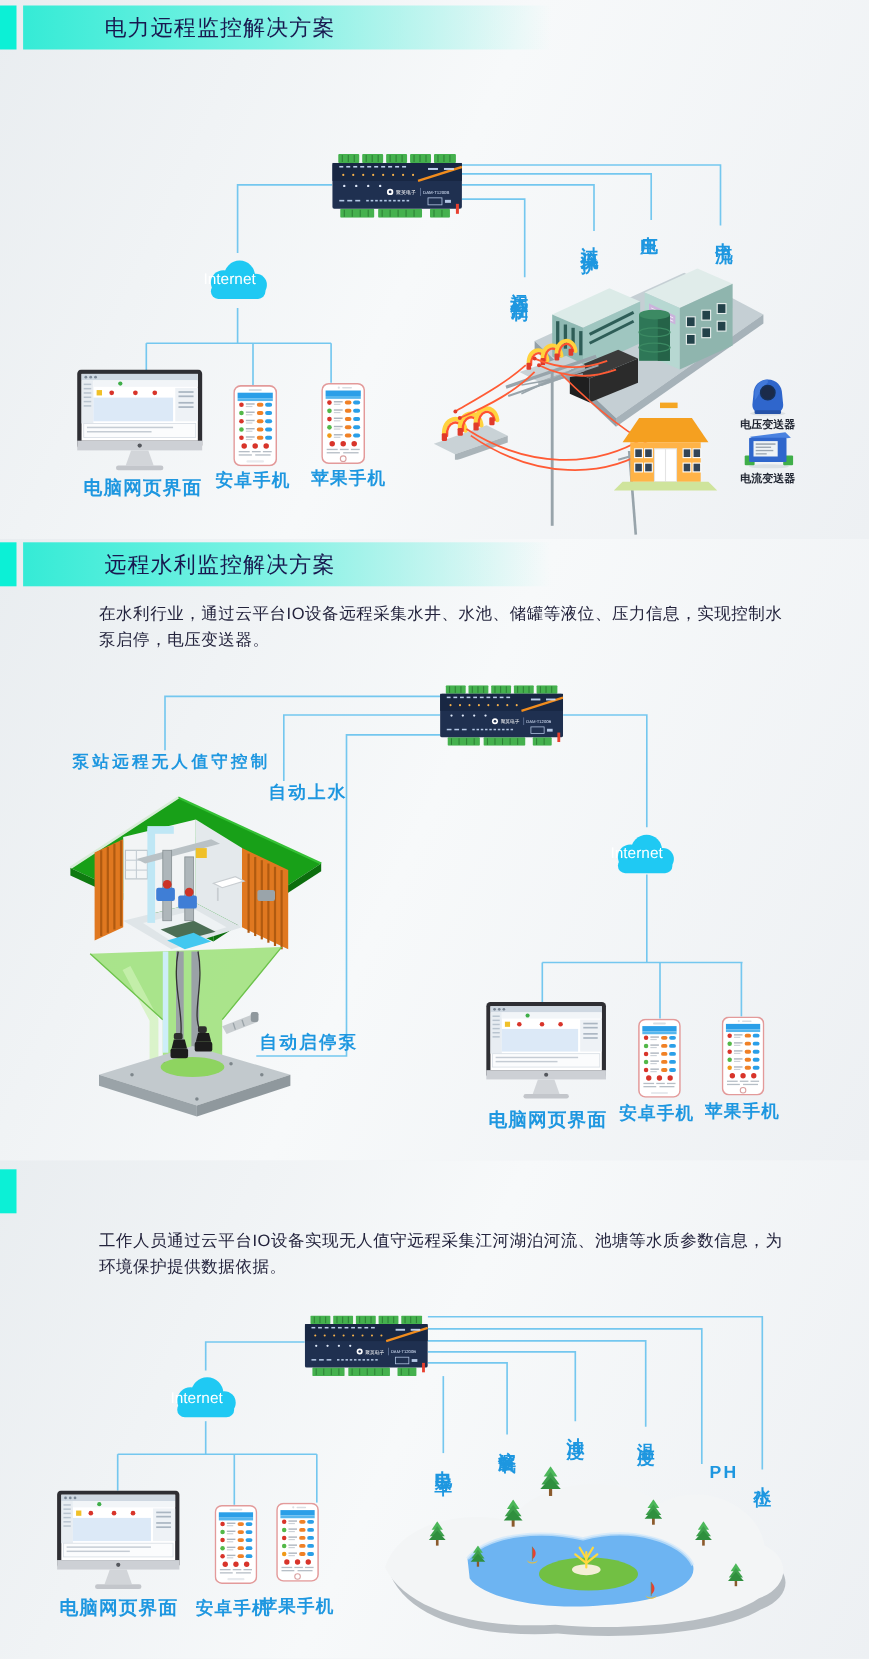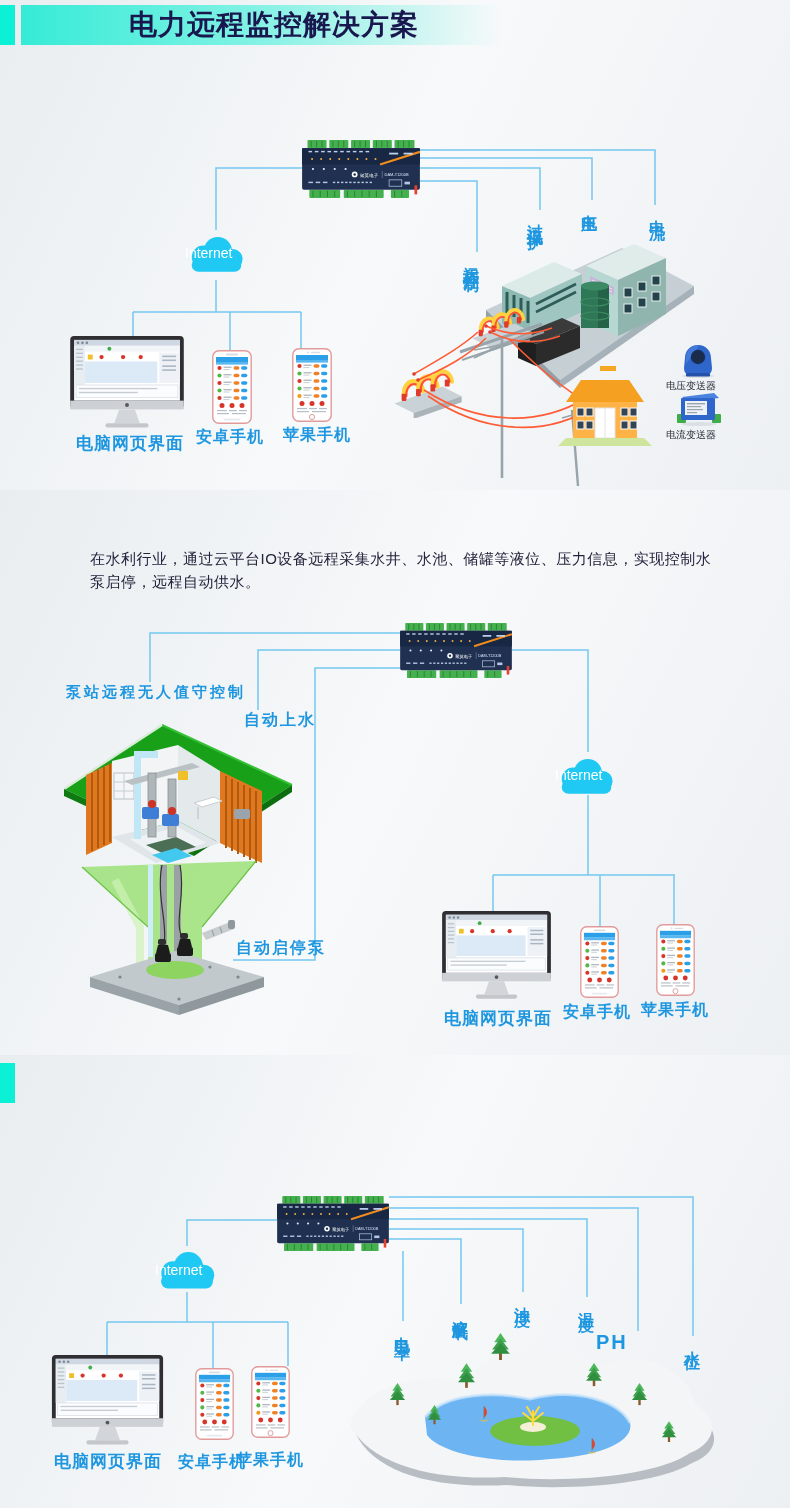--- a/index.html
+++ b/index.html
@@ -4,28 +4,28 @@
 <style>
   html,body{margin:0;padding:0}
   body{width:790px;height:1508px;font-family:"Liberation Sans","DejaVu Sans",sans-serif;background:#f1f3f5;position:relative;overflow:hidden}
   .page{position:absolute;left:0;top:0;width:790px;height:1508px}
   .sec{position:absolute;left:0;width:790px;background:linear-gradient(115deg,#e9edf0 0%,#f7f9fa 48%,#edf0f3 100%)}
   .layer{position:absolute;left:0;top:0}
   .hdr{position:absolute;left:0;width:100%;height:40px}
   .hdr-square{position:absolute;left:0;top:0;width:15px;height:40px;background:#0cf0d6}
   .hdr-bar{position:absolute;left:21px;top:0;width:500px;height:40px;display:flex;align-items:center;
            background:linear-gradient(90deg,#35ebd6 0%,#7ff2e4 45%,rgba(240,247,246,0) 96%)}
-  .hdr-title{margin-left:108px;font-size:28px;font-weight:bold;color:#18184f;letter-spacing:1px;white-space:nowrap}
+  .hdr-title{margin-left:74px;font-size:20px;font-weight:normal;color:#18184f;letter-spacing:1px;white-space:nowrap}
   .desc{position:absolute;left:90px;width:628px;margin:0;font-size:15px;line-height:23px;color:#23233c;letter-spacing:.5px}
   .lbl{position:absolute;color:#1e97e0;font-weight:bold;white-space:nowrap}
   .lbl-dev{font-size:17px;letter-spacing:1px;text-align:center}
   .lbl-phone{font-size:16px;letter-spacing:1px;text-align:left}
   .vlabel{position:absolute;color:#1e97e0;font-weight:bold;writing-mode:vertical-rl;font-size:16px;letter-spacing:3px;white-space:nowrap}
   .inet{position:absolute;color:#fff;font-weight:normal;font-size:14px;}
-  .tx-lbl{position:absolute;color:#1f2430;font-weight:normal;font-size:10px;width:64px;white-space:nowrap}
+  .tx-lbl{position:absolute;color:#1f2430;font-weight:bold;font-size:10px;text-align:center;width:64px;white-space:nowrap}
 </style>
 </head>
 <body>
 
 <div class="page">
 
 <svg width="0" height="0" style="position:absolute" aria-hidden="true">
 <defs>
   <symbol id="sym-device" viewBox="0 0 130 64">
     <g fill="#45b14e">
@@ -540,21 +540,27 @@
       <rect x="168" y="205" width="7" height="9" rx="2" fill="#8f989d"></rect>
     </g>
 
     <use href="#sym-device" x="400" y="133" width="112" height="55"></use>
     <use href="#sym-cloud" x="553" y="262" width="67" height="50"></use>
     <use href="#sym-monitor" x="440" y="421" width="113" height="90"></use>
     <use href="#sym-phone-android" x="580" y="436" width="39" height="72"></use>
     <use href="#sym-phone-ios" x="656" y="434" width="39" height="72"></use>
   </svg>
 
-  <p class="desc" style="top:57px">在水利行业，通过云平台IO设备远程采集水井、水池、储罐等液位、压力信息，实现控制水泵启停，远程自动供水。</p>
+  <div class="hdr" style="top:3px">
+    <span class="hdr-square"></span>
+    <span class="hdr-bar">
+      <span class="hdr-title">远程水利监控解决方案</span>
+    </span>
+  </div>
+  <p class="desc" style="top:57px">在水利行业，通过云平台IO设备远程采集水井、水池、储罐等液位、压力信息，实现控制水泵启停，电压变送器。</p>
 
   <span class="lbl" style="left:66px;top:193px;font-size:15px;letter-spacing:3px">泵站远程无人值守控制</span>
   <span class="lbl" style="left:244px;top:220px;font-size:16px;letter-spacing:2px">自动上水</span>
   <span class="lbl" style="left:236px;top:448px;font-size:16px;letter-spacing:2px">自动启停泵</span>
   <span class="inet" style="left:555px;top:277px;width:62px">Internet</span>
   <span class="lbl lbl-dev" style="left:438px;top:517px;width:120px">电脑网页界面</span>
   <span class="lbl lbl-phone" style="left:563px;top:512px;width:74px">安卓手机</span>
   <span class="lbl lbl-phone" style="left:641px;top:510px;width:74px">苹果手机</span>
 </section>
 
@@ -604,26 +610,27 @@
     <use href="#sym-device" x="277" y="141" width="112" height="55"></use>
     <use href="#sym-cloud" x="152" y="191" width="70" height="50"></use>
     <use href="#sym-monitor" x="50" y="300" width="115" height="92"></use>
     <use href="#sym-phone-android" x="195" y="313" width="39" height="72"></use>
     <use href="#sym-phone-ios" x="251" y="311" width="39" height="72"></use>
   </svg>
 
   <div class="hdr" style="top:8px">
     <span class="hdr-square"></span>
   </div>
+  <p class="desc" style="top:62px">工作人员通过云平台IO设备实现无人值守远程采集江河湖泊河流、池塘等水质参数信息，为环境保护提供数据依据。</p>
 
   <span class="inet" style="left:155px;top:207px;width:64px">Internet</span>
   <span class="vlabel" style="left:391px;top:269px">电导率</span>
   <span class="vlabel" style="left:449px;top:251px">溶解氧</span>
   <span class="vlabel" style="left:511px;top:239px">浊度</span>
   <span class="vlabel" style="left:575px;top:244px">温度</span>
-  <span class="lbl" style="left:596px;top:276px;font-size:20px;letter-spacing:2px">PH</span>
+  <span class="lbl" style="left:645px;top:276px;font-size:16px;letter-spacing:2px">PH</span>
   <span class="vlabel" style="left:681px;top:283px">水位</span>
   <span class="lbl lbl-dev" style="left:48px;top:395px;width:120px">电脑网页界面</span>
   <span class="lbl lbl-phone" style="left:178px;top:397px;width:74px">安卓手机</span>
   <span class="lbl lbl-phone" style="left:236px;top:395px;width:74px">苹果手机</span>
 </section>
 
 </div>
 
 </body></html>

